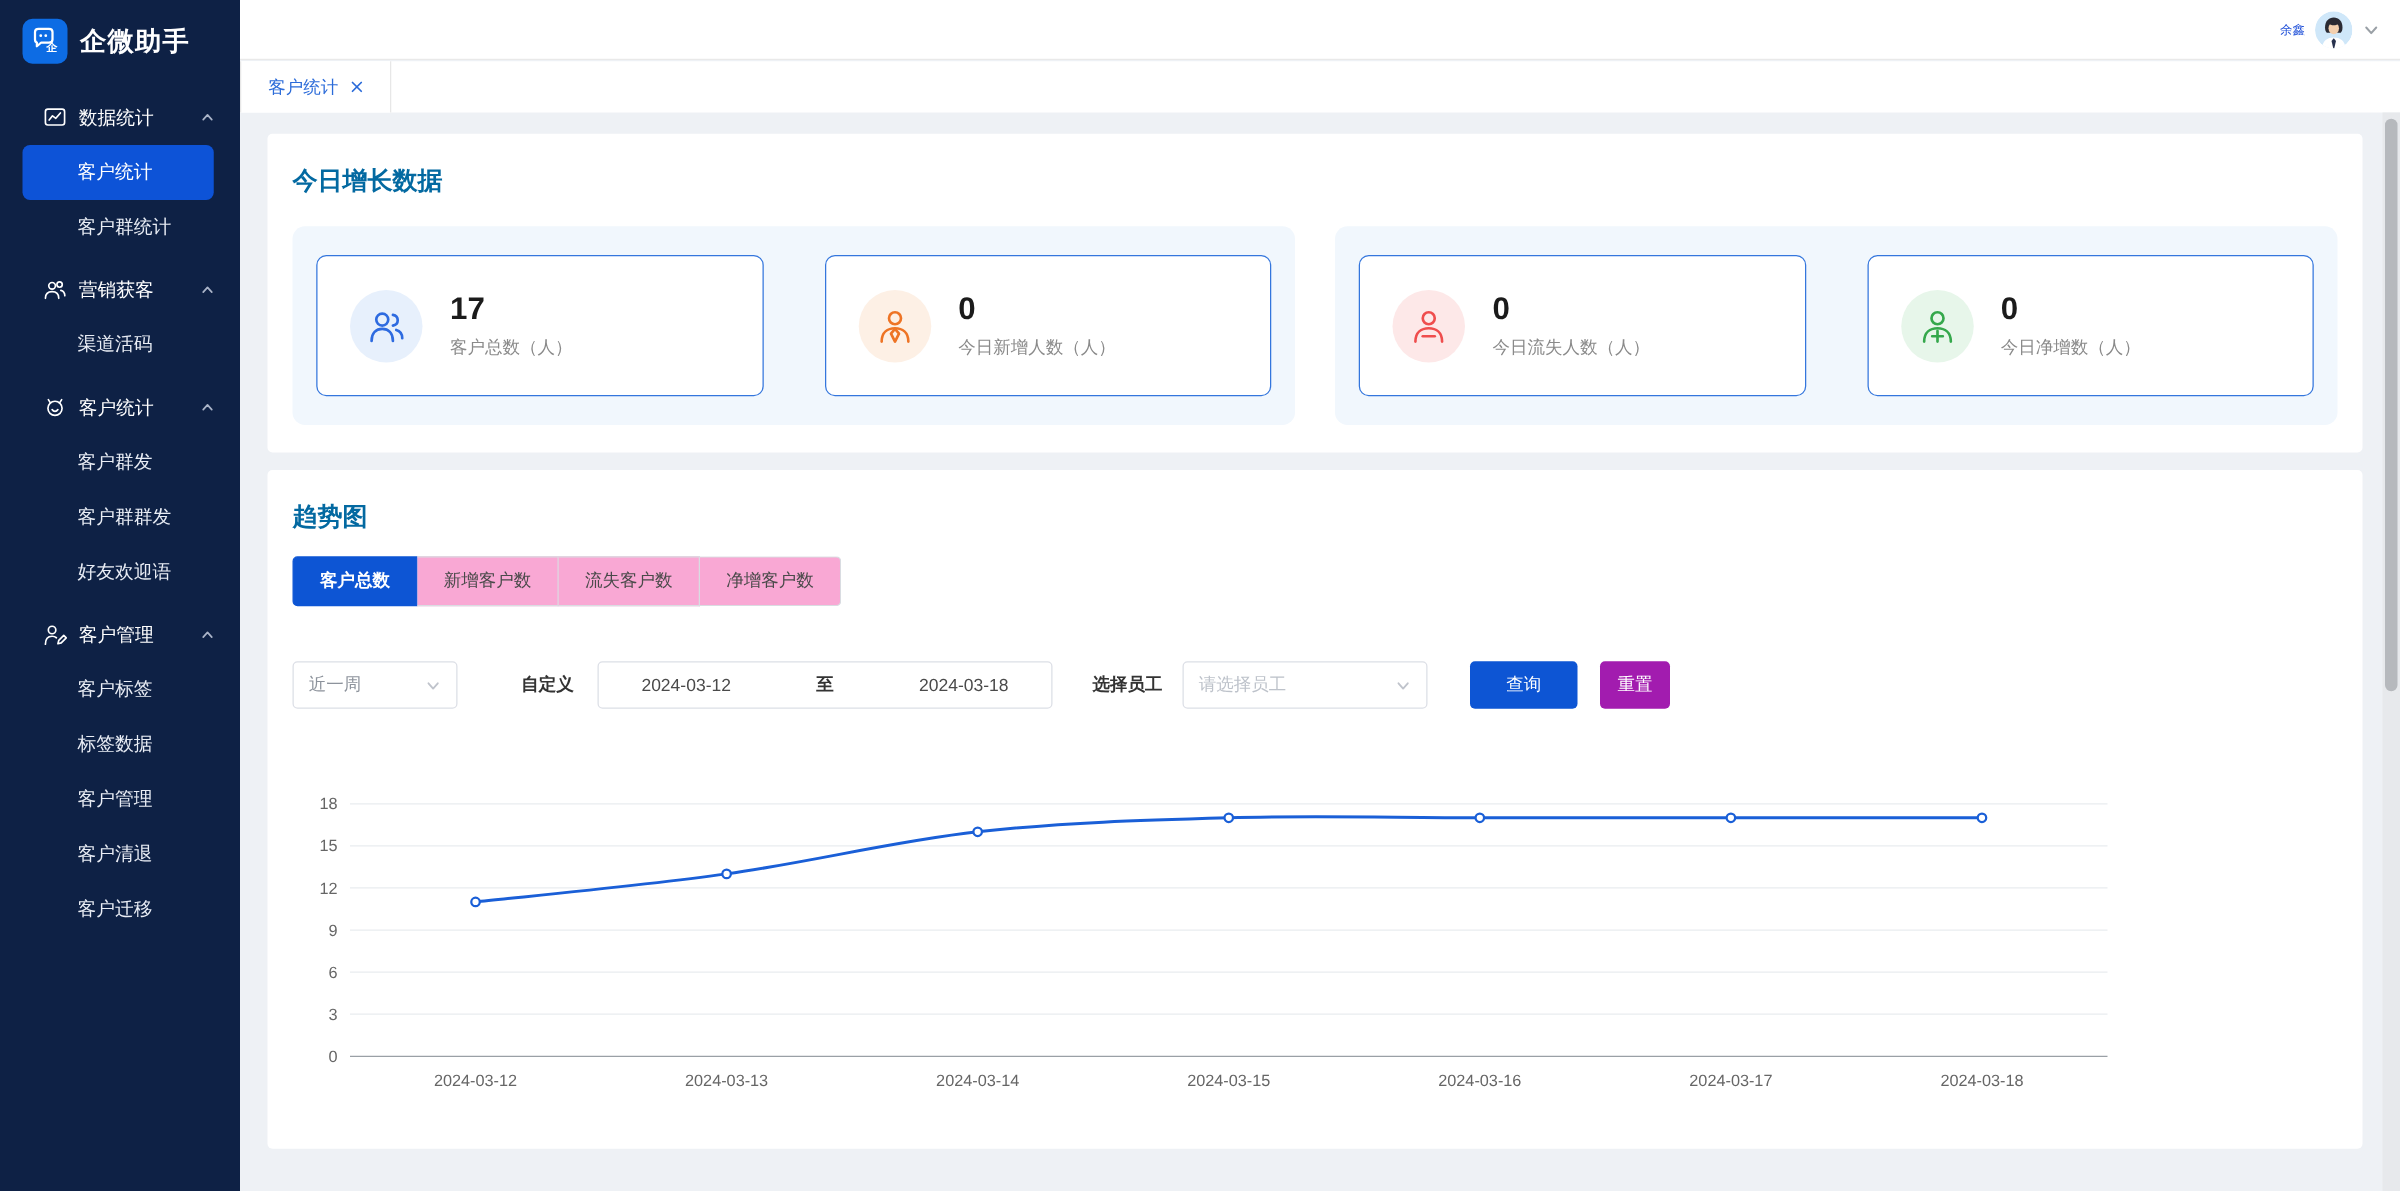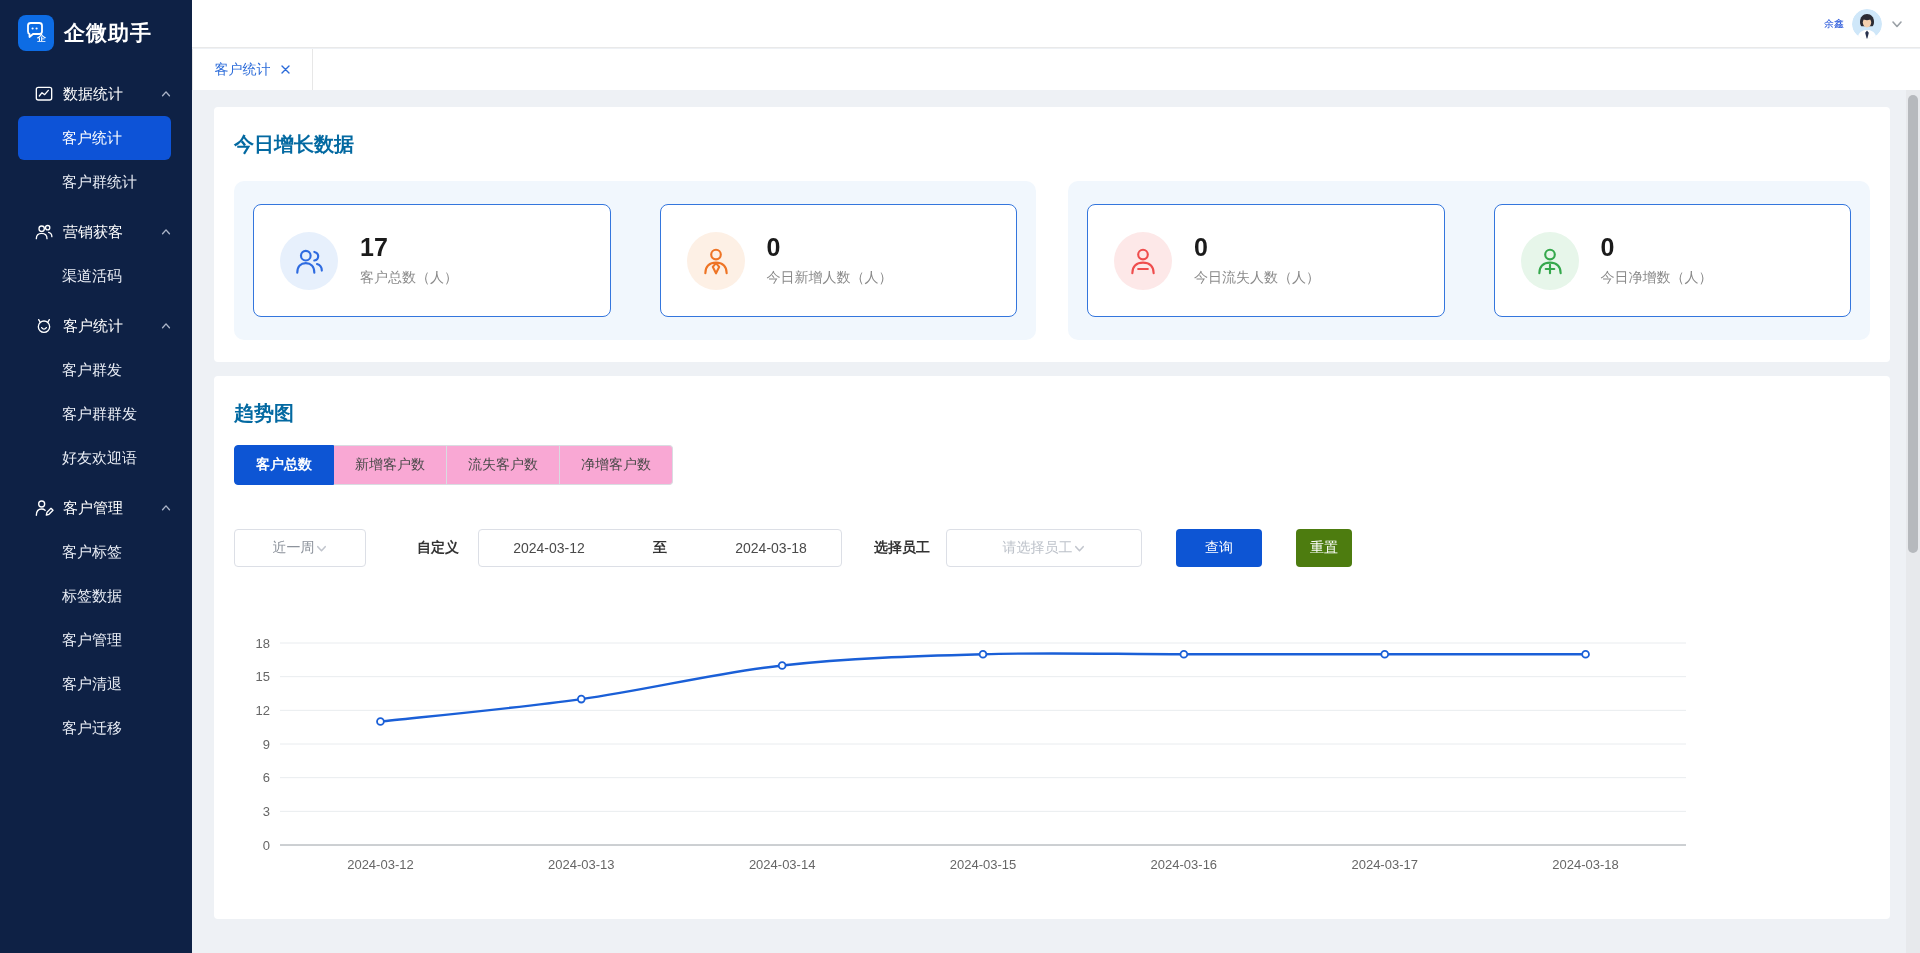--- a/index.html
+++ b/index.html
@@ -52,32 +52,32 @@
   .trend-panel { margin-top:14px; padding:24px 20px 30px 20px; }
   .metric-tabs { display:flex; margin-top:18px; }
   .metric-tab { height:40px; padding:0 21px; display:flex; align-items:center; font-size:14px; color:#4a4a4a;
                 background:#f9a8d4; border:1px solid #d9dce1; border-left:none; cursor:pointer; }
   .metric-tab:first-child { border-left:1px solid #d9dce1; border-radius:4px 0 0 4px; }
   .metric-tab:last-child { border-radius:0 4px 4px 0; }
   .metric-tab.active { background:#0d55d4; border-color:#0d55d4; color:#fff; font-weight:700; }
 
   .filter-row { display:flex; align-items:center; margin-top:44px; }
   .sel { height:38px; border:1px solid #dcdfe6; border-radius:4px; background:#fff;
-         display:flex; align-items:center; justify-content:center; padding:0 12px; font-size:14px; cursor:pointer; }
+         display:flex; align-items:center; justify-content:space-between; padding:0 12px; font-size:14px; cursor:pointer; }
   .sel-range { width:132px; color:#8d939c; margin-left:0; }
   .f-label { font-size:14px; font-weight:700; color:#333; white-space:nowrap; }
   .lbl-custom { margin-left:51px; }
   .date-box { width:364px; height:38px; margin-left:19px; border:1px solid #dcdfe6; border-radius:4px; background:#fff;
               display:flex; align-items:center; justify-content:space-around; font-size:14px; color:#4a4a4a; cursor:pointer; }
   .date-sep { font-weight:700; color:#333; }
   .lbl-emp { margin-left:32px; }
   .sel-emp { width:196px; margin-left:16px; color:#bdc2ca; }
   .btn { height:38px; border:none; border-radius:4px; color:#fff; font-size:14px; cursor:pointer; font-family:inherit; }
   .btn-primary { background:#0d55d4; width:86px; margin-left:34px; }
-  .btn-reset { background:#4d7c0f; width:56px; margin-left:34px; }
+  .btn-reset { background:#a21caf; width:56px; margin-left:18px; }
 
   .chart-wrap { margin-top:54px; }
 
   
   .scrollbar { position:absolute; right:0; top:90px; bottom:0; width:14px; background:#e7e9ec; z-index:7; }
   .scroll-thumb { position:absolute; left:2px; right:2px; top:5px; height:458px; background:#b6b9bd; border-radius:7px; cursor:pointer; }
 
   svg { display:block; }
 </style>
 </head>

